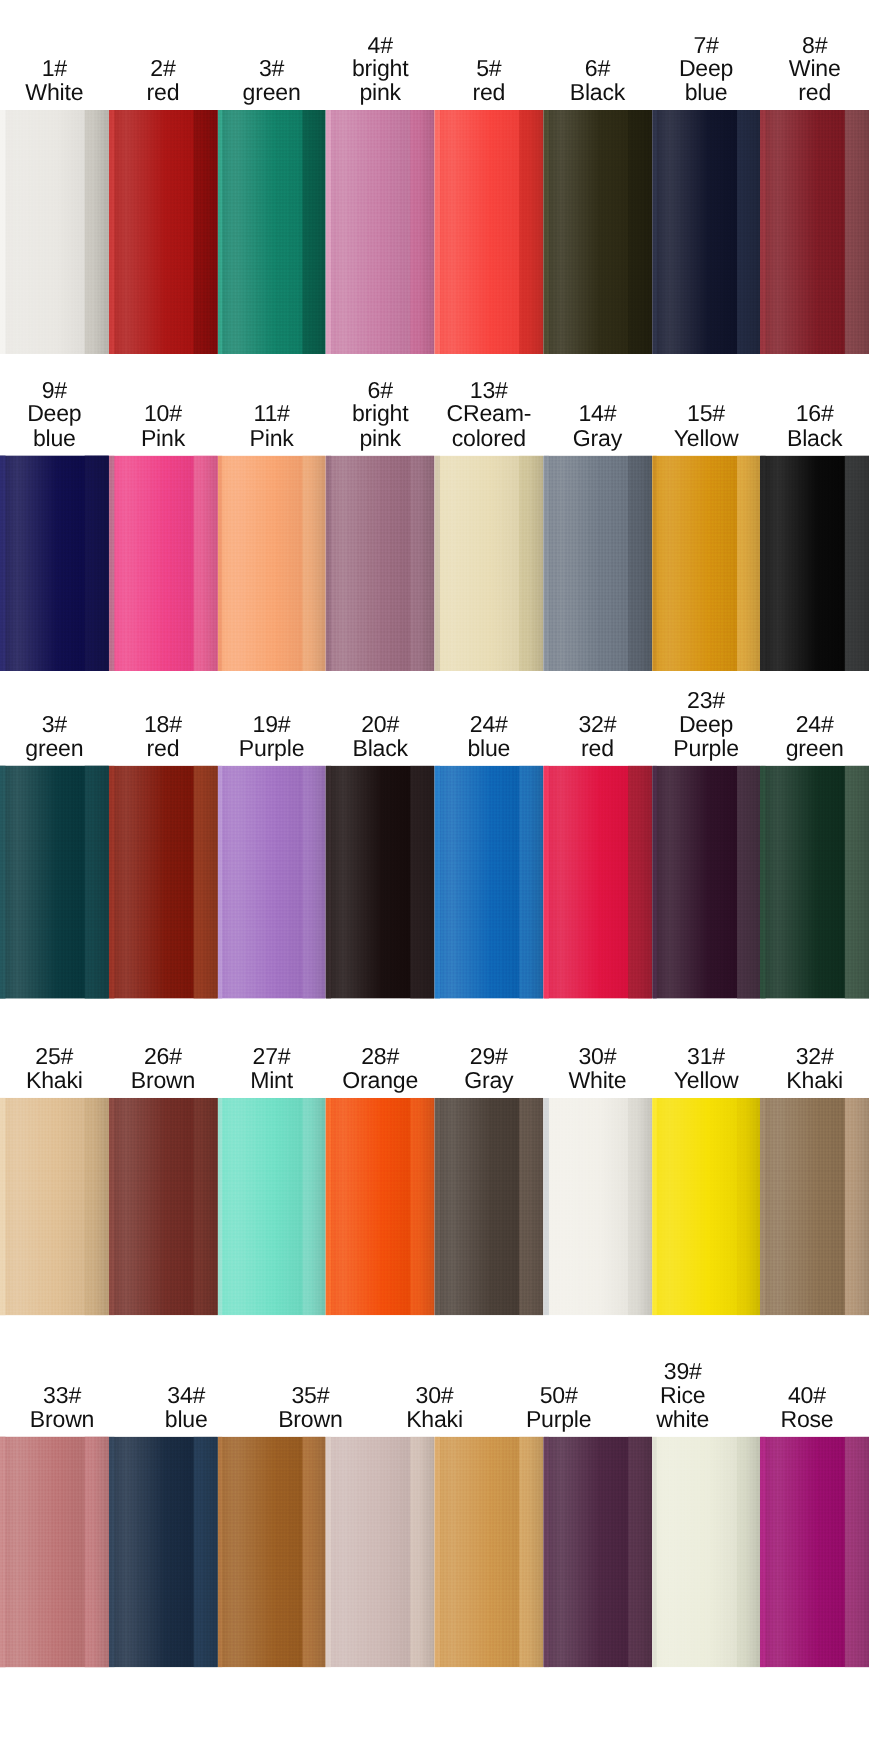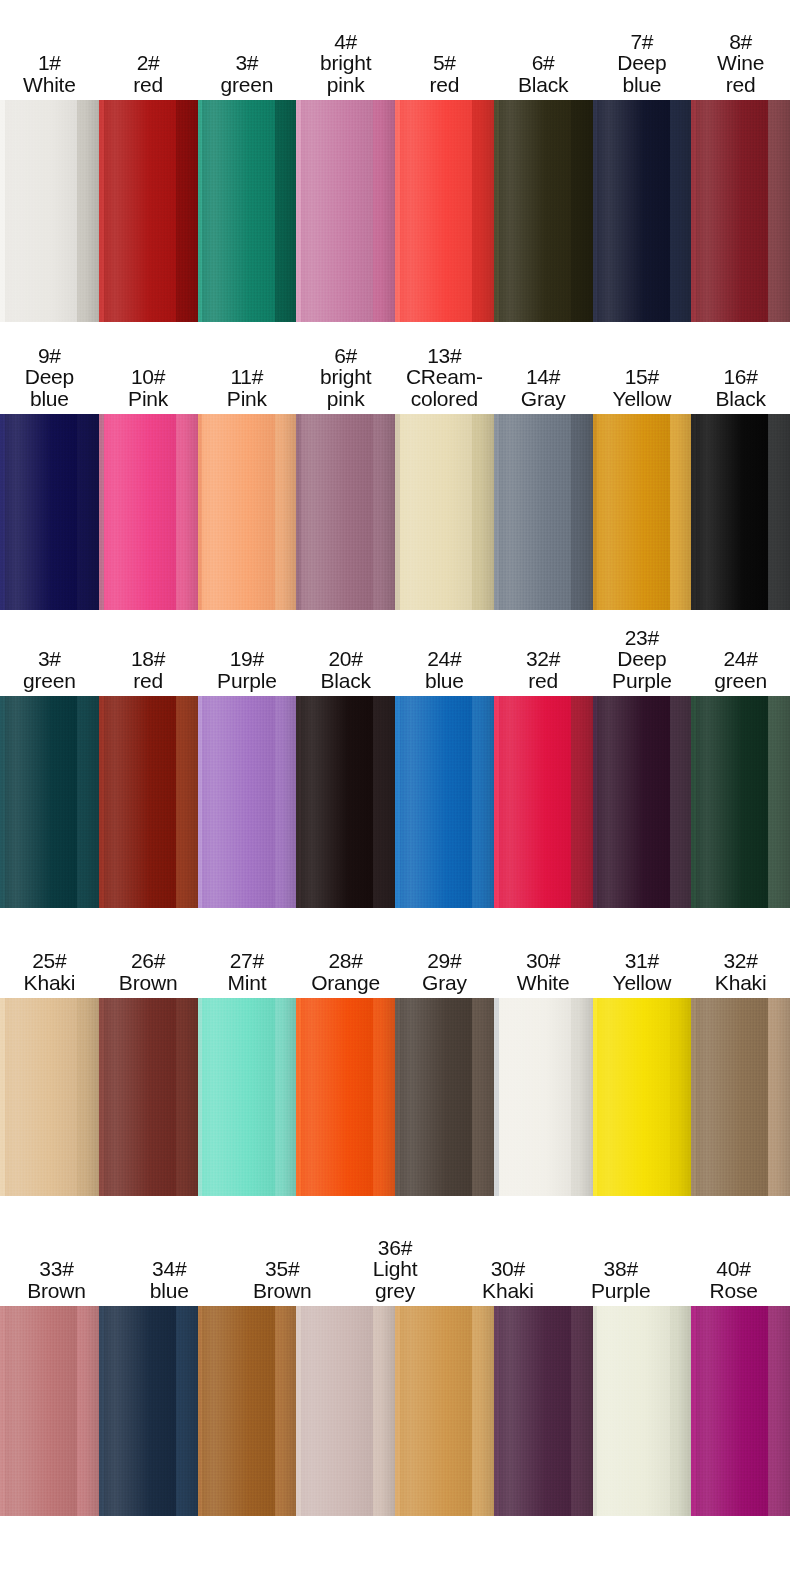--- a/index.html
+++ b/index.html
@@ -390,24 +390,24 @@
           <div class="sheen"></div>
           <div class="texture"></div>
         </div>
       </div>
     </div>
     <div class="swatch-row">
       <div class="label-strip" style="height: 110px;">
         <div class="label-cell"><span class="label-code">33#</span><span class="label-name">Brown</span></div>
         <div class="label-cell"><span class="label-code">34#</span><span class="label-name">blue</span></div>
         <div class="label-cell"><span class="label-code">35#</span><span class="label-name">Brown</span></div>
-        <div class="label-cell"><span class="label-code">36#</span><span class="label-name">Light
-grey</span></div>
         <div class="label-cell"><span class="label-code">30#</span><span class="label-name">Khaki</span></div>
-        <div class="label-cell"><span class="label-code">38#</span><span class="label-name">Purple</span></div>
+        <div class="label-cell"><span class="label-code">50#</span><span class="label-name">Purple</span></div>
+        <div class="label-cell"><span class="label-code">39#</span><span class="label-name">Rice
+white</span></div>
         <div class="label-cell"><span class="label-code">40#</span><span class="label-name">Rose</span></div>
       </div>
       <div class="color-strip" style="height: 210px;">
         <div class="color-cell">
           <div class="face-main" style="background: rgb(189, 115, 116);"></div>
           <div class="face-edge" style="background: rgb(208, 135, 138);"></div>
           <div class="face-seam" style="background: rgb(198, 125, 126);"></div>
           <div class="sheen"></div>
           <div class="texture"></div>
         </div>

